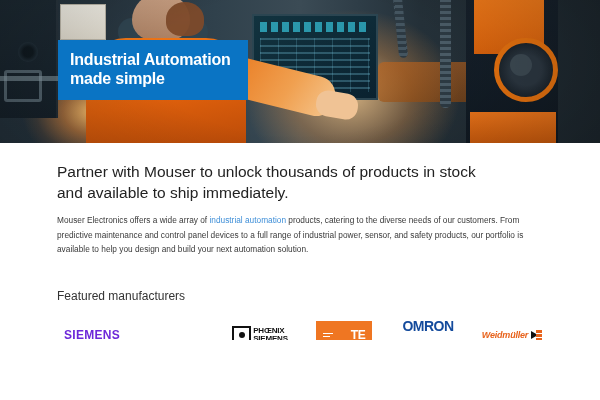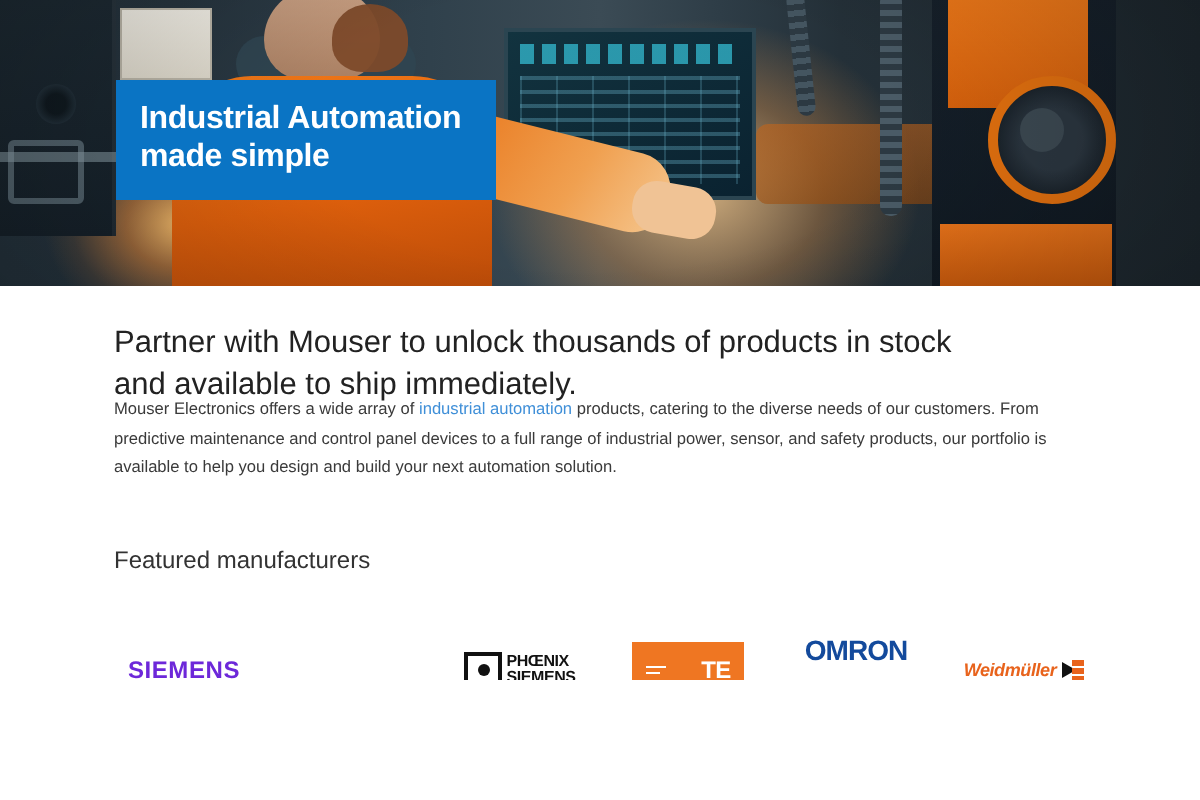--- a/index.html
+++ b/index.html
@@ -232,36 +232,36 @@
     width: 500px;
     font-size: 15.5px;
     line-height: 21px;
     color: #222222;
   }
   .headline div { white-space: nowrap; }
 
   .body-copy {
     position: absolute;
     left: 57px;
-    top: 46px;
+    top: 62px;
     width: 492px;
     font-size: 8.3px;
     line-height: 14.5px;
     color: #3a3a3a;
     text-align: left;
   }
   .body-copy a {
     color: #3f8fd8;
     text-decoration: none;
   }
 
   .section-title {
     position: absolute;
     left: 57px;
-    top: 130px;
+    top: 146px;
     font-size: 12px;
     color: #333333;
   }
 
   
   .logo-grid {
     position: absolute;
     left: 50px;
     top: 168px;
     width: 505px;

